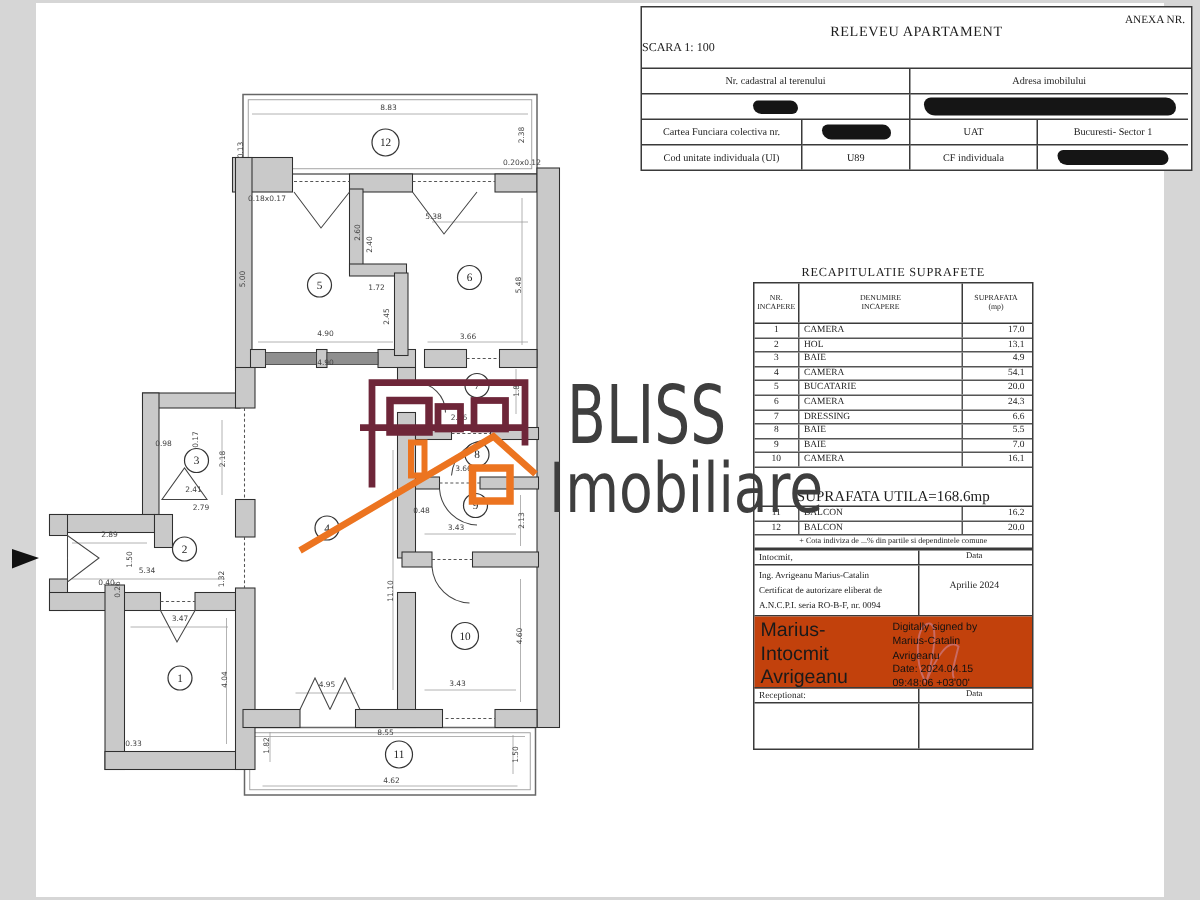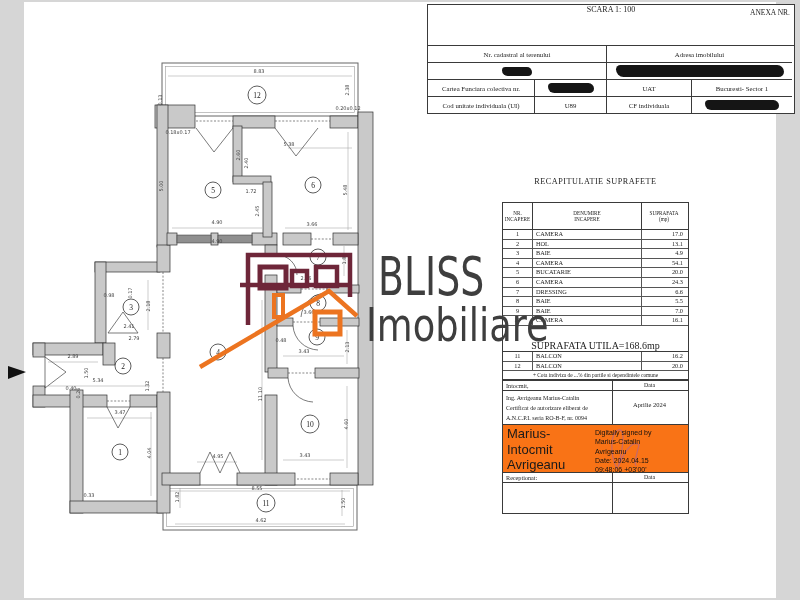--- a/index.html
+++ b/index.html
@@ -16,33 +16,33 @@
   .wm{position:absolute;color:var(--wm_text,#3e3e3e);font-family:"DejaVu Sans",sans-serif;
       font-weight:400;line-height:1;transform-origin:0 0;white-space:nowrap;}
   #wm-bliss{left:378px;top:250px;font-size:54px;transform:scaleX(.70);z-index:3;}
   #wm-imo{left:366px;top:302px;font-size:46px;transform:scaleX(.80);z-index:12;}
 
   
   .hdr{position:absolute;left:427px;top:4px;width:366px;border:1px solid #3a3a3a;background:#fff;z-index:4;}
   .hdr-title{position:relative;height:40px;}
   .anexa{position:absolute;right:4px;top:3px;font-size:7.5px;}
   .h-title{text-align:center;padding-top:12px;font-size:9.5px;letter-spacing:.4px;}
-  .h-sub{text-align:center;font-size:8px;font-family:Liberation Serif, serif;}
+  .h-sub{text-align:left;font-size:8px;font-family:Liberation Serif, serif;}
   .igrid{display:grid;grid-template-columns:107px 72px 85px 100px;border-top:1px solid #3a3a3a;}
   .icell{border-right:1px solid #3a3a3a;border-bottom:1px solid #3a3a3a;display:flex;
          align-items:center;justify-content:center;font-size:6.8px;text-align:center;
          height:16px;overflow:hidden;}
   .icell:nth-child(4n), .icell.last{border-right:none;}
   .span2{grid-column:span 2;}
   .norb{border-bottom:none;}
   .blk{background:var(--redaction,#151515);border-radius:6px 9px 7px 10px;}
 
   
   .surf{position:absolute;left:502px;top:177px;width:187px;z-index:4;}
-  .surf-title{text-align:center;font-size:8.2px;letter-spacing:.5px;margin-bottom:16px;background:#fff;}
+  .surf-title{text-align:center;font-size:8.2px;letter-spacing:.5px;margin-bottom:2px;background:#fff;}
   .stable{border:1px solid #3a3a3a;background:#fff;}
   .shead{display:grid;grid-template-columns:30px 109px 44px;border-bottom:1px solid #3a3a3a;height:26px;}
   .shc{border-right:1px solid #3a3a3a;font-size:5.2px;text-align:center;display:flex;flex-direction:column;
        justify-content:center;line-height:6.4px;}
   .shc:last-child{border-right:none;}
   .srow{display:grid;grid-template-columns:30px 109px 44px;height:8.6px;border-bottom:1px solid #555;}
   .sc{font-size:6.3px;line-height:8.4px;overflow:hidden;border-right:1px solid #555;}
   .sc.c0{text-align:center;}
   .sc.c1{padding-left:3px;}
   .sc.c2{text-align:right;padding-right:3px;border-right:none;}
@@ -50,21 +50,21 @@
   .note{height:8px;font-size:5.4px;line-height:8px;text-align:center;border-bottom:2px solid #3a3a3a;white-space:nowrap;overflow:hidden;}
   .frow{display:grid;grid-template-columns:110px 73px;border-bottom:1px solid #3a3a3a;}
   .fcell{border-right:1px solid #3a3a3a;font-size:6.2px;overflow:hidden;}
   .fcell:last-child{border-right:none;}
   .lab-row{height:9px;line-height:9px;}
   .lab-row .fcell{padding-left:3px;}
   .lab-row .fcell.ctr{text-align:center;padding-left:0;font-size:5.8px;}
   .cred{height:33px;}
   .cred .fcell{padding:2px 0 0 3px;font-size:6px;line-height:10px;}
   .cred .fcell.ctr{padding:9px 0 0 0;text-align:center;font-size:6.5px;}
-  .sig{position:relative;height:47px;border-bottom:1px solid #3a3a3a;background:#f97316;}
+  .sig{position:relative;height:47px;border-bottom:1px solid #3a3a3a;background:#c2410c;}
   .sig-name{position:absolute;left:4px;top:1px;font-family:"Liberation Sans",sans-serif;
             font-size:13px;line-height:15.5px;color:#1a1a1a;}
   .stamp{position:absolute;left:92px;top:3px;width:92px;font-family:"Liberation Sans",sans-serif;
          font-size:7px;line-height:9.2px;color:#111;}
   .squiggle{position:absolute;left:84px;top:0;}
   .empty-row{height:30px;border-bottom:none;}
 </style>
 </head>
 <body>
 
@@ -260,20 +260,21 @@
       <rect x="274" y="295" width="9" height="22" style="stroke:var(--orange)" stroke-width="4"></rect>
       <rect x="315" y="312" width="25" height="22" style="stroke:var(--orange)" stroke-width="5"></rect>
     </g>
   </svg>
 
   <div class="wm" id="wm-bliss">BLISS</div>
 
   <div class="hdr">
     <div class="hdr-title">
       <span class="anexa">ANEXA NR.</span>
+      <div class="h-title">RELEVEU APARTAMENT</div>
       <div class="h-sub">SCARA 1: 100</div>
     </div>
     <div class="igrid">
       <div class="icell span2">Nr. cadastral al terenului</div>
       <div class="icell span2 last">Adresa imobilului</div>
 
       <div class="icell span2">
           <div class="blk" style="width:30px;height:9px;"></div>
         </div>
       <div class="icell span2 last">

